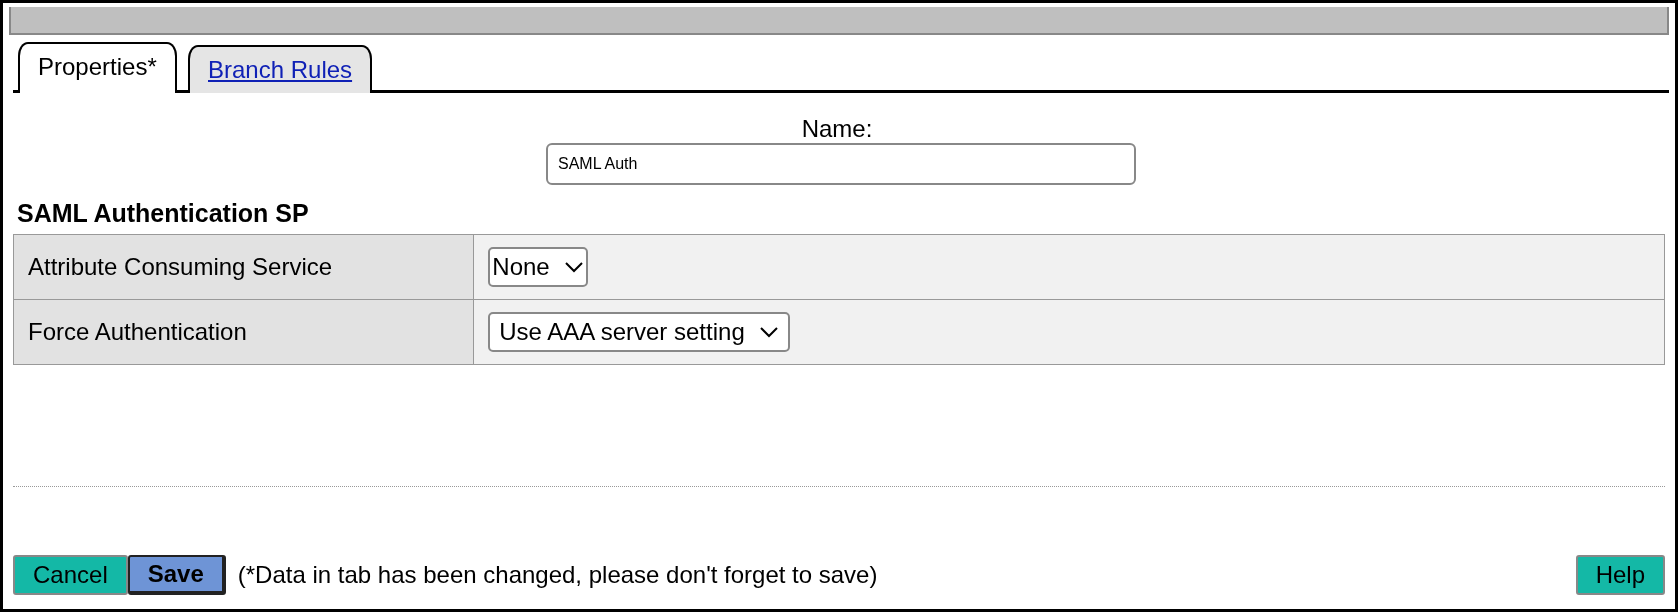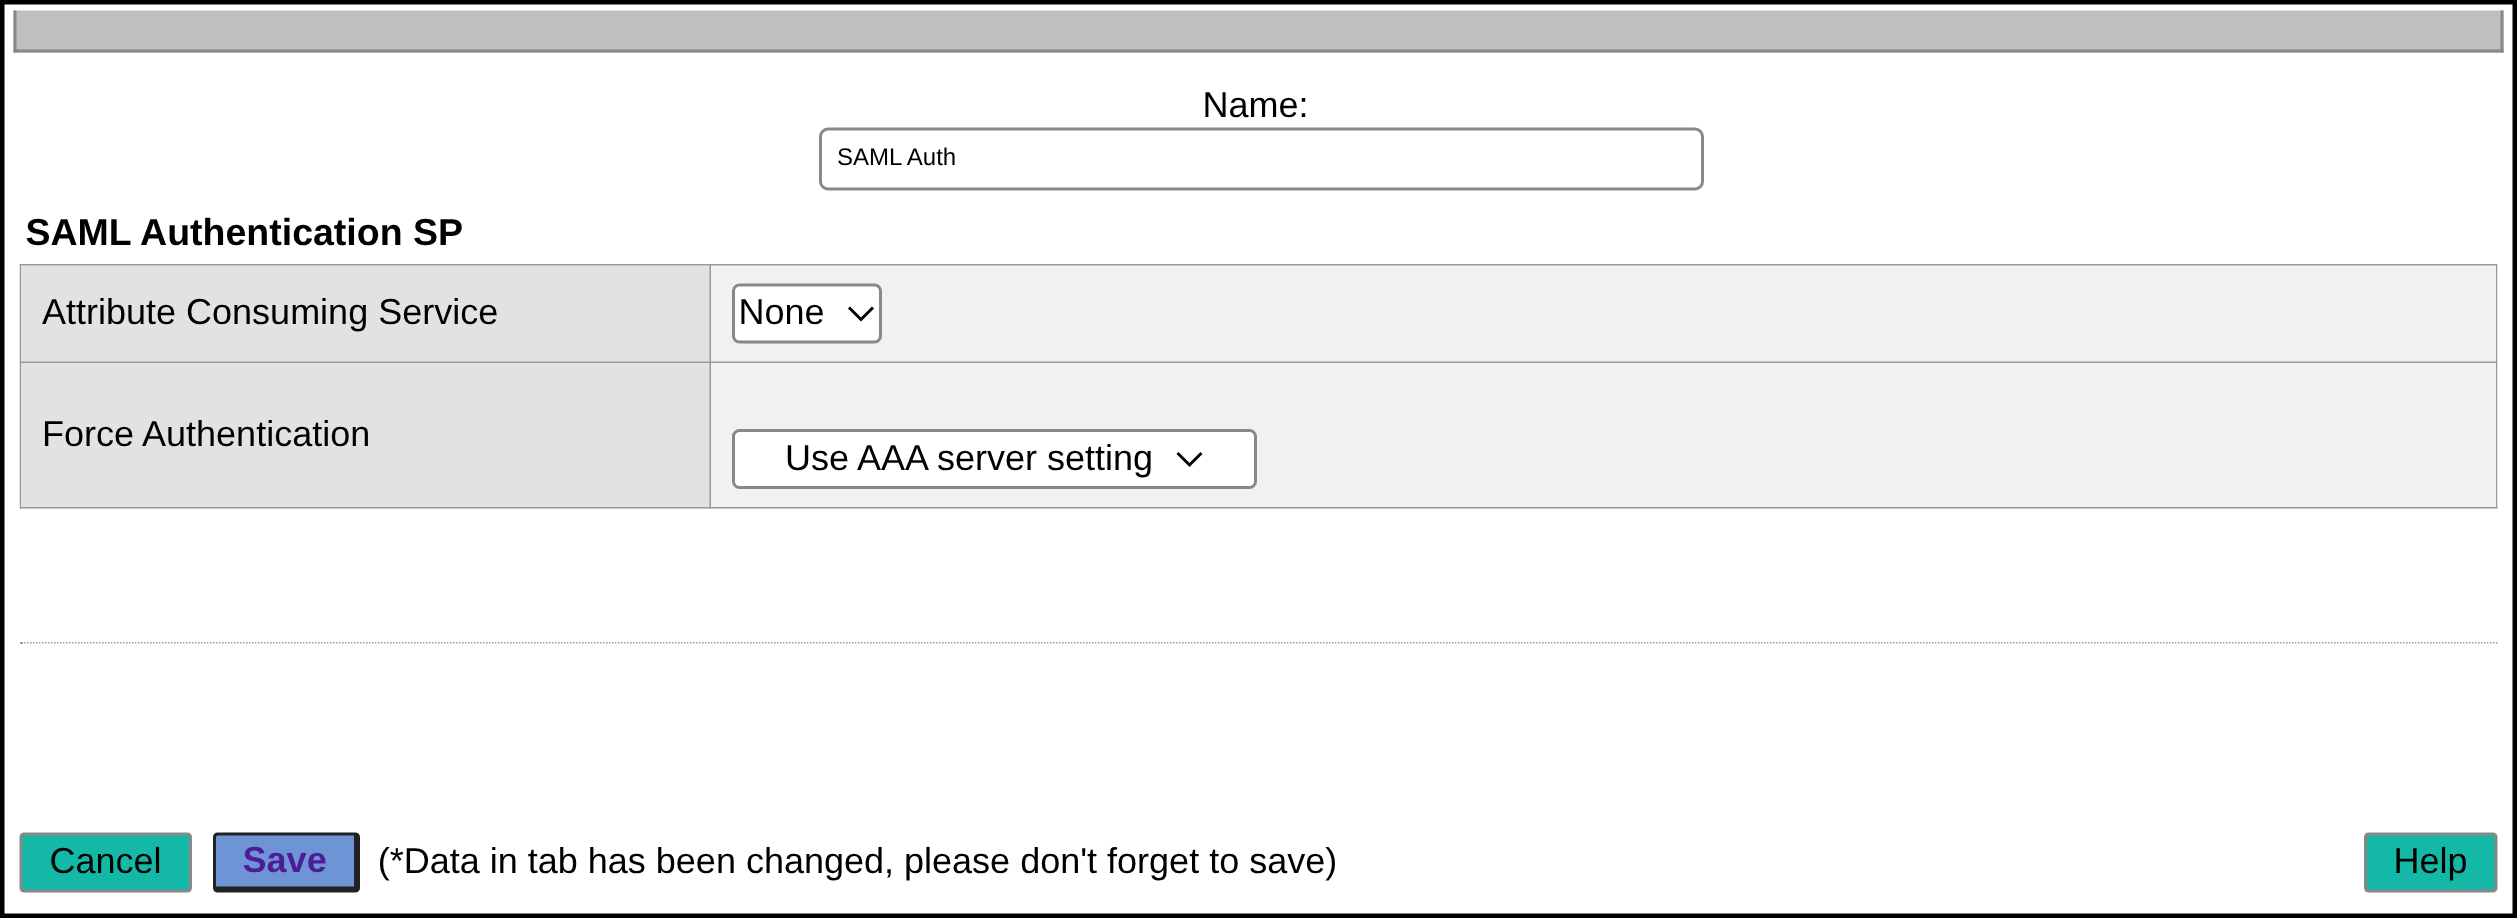--- a/index.html
+++ b/index.html
@@ -132,57 +132,61 @@
   .chevron svg { display:block; }
   .highlight-wrap {
     display:inline-block;
     border: 6px solid #c1272d;
     border-radius: 6px;
     padding: 2px 2px;
     margin: -4px -4px;
   }
   .sel-aaa { width: 320px; justify-content: space-between; }
   .sel-none { width: 100px; }
-  .sel-force { width: 350px; margin-top: 32px; }
+  .sel-force { width: 302px; }
   .footer {
     position: absolute;
     left: 10px; right: 10px;
     bottom: 14px;
     display: flex;
     align-items: center;
     font-size: 24px;
   }
   .btn {
     height: 40px;
     border: 2px solid #888;
     border-radius: 3px;
     background: #14b8a6;
     font-size: 24px;
     padding: 0 18px;
     cursor: pointer;
     font-family: inherit;
   }
   .btn.save {
     background: #6e94d6;
-    color: #4c1d95;
+    color: #000000;
     font-weight: bold;
     border: 2px solid #222;
     border-right-width: 4px;
     border-bottom-width: 4px;
-    margin-left: 14px;
   }
   .footer .hint { margin-left: 12px; }
   .footer .spacer { flex: 1; }
 </style>
 </head>
 <body>
 
 <div class="outer">
   <div class="topbar"></div>
 
+  <div class="tabrow">
+    <div class="rule"></div>
+    <div class="tab tab1 active">Properties*</div>
+    <div class="tab tab2 link">Branch Rules</div>
+  </div>
 
   <div class="content">
     <div class="namerow">
       <label>Name:</label>
       <input type="text" value="SAML Auth" style="">
     </div>
 
     <div class="section-title">SAML Authentication SP</div>
 
     <table class="cfg">

